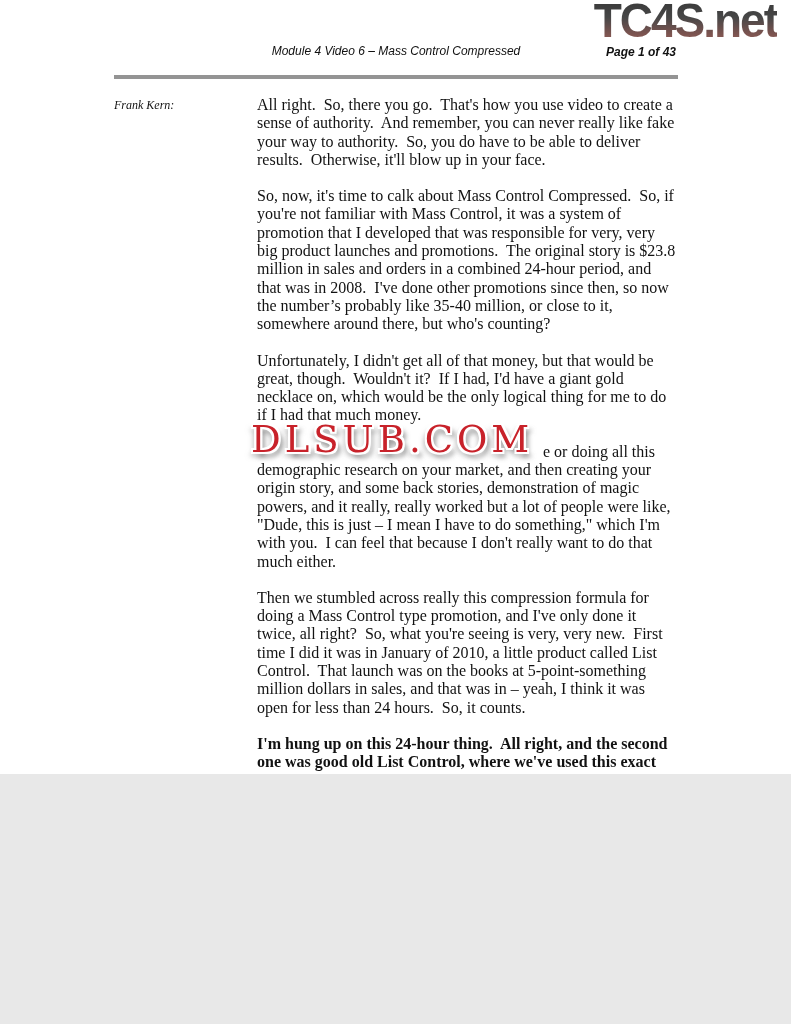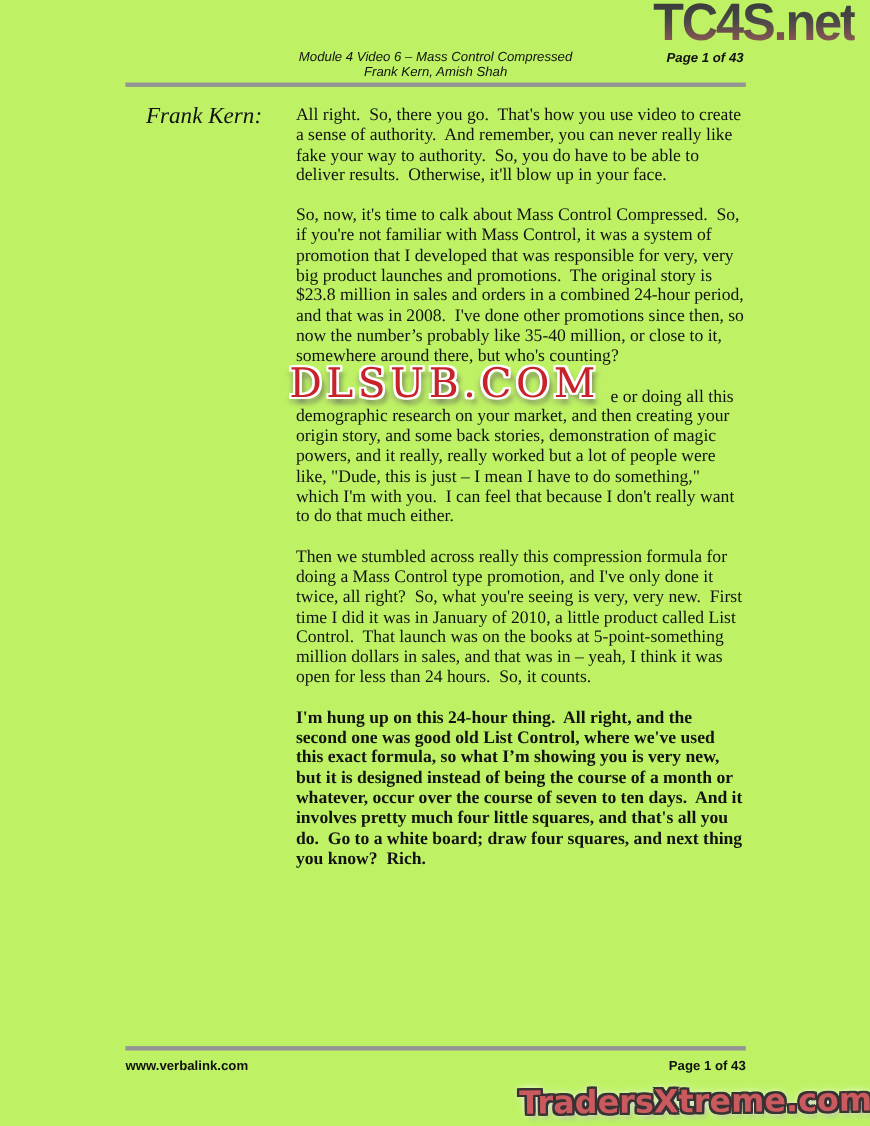--- a/index.html
+++ b/index.html
@@ -1,17 +1,17 @@
 <!DOCTYPE html>
 <html><head>
 <meta charset="utf-8">
 <style>
   html,body{margin:0;padding:0;background:#e8e8e8;}
   .page{
-    position:relative;width:791px;height:1024px;background:#bef264;
+    position:relative;width:791px;height:774px;background:#ffffff;
     margin:0 auto;overflow:hidden;
     font-family:"Liberation Serif",serif;color:#121212;
   }
   
   .tc4s-logo{
     position:absolute;top:-4px;right:14px;
     font-family:"Liberation Sans",sans-serif;font-weight:bold;
     font-size:46px;letter-spacing:-2px;line-height:1.05;
     background:linear-gradient(180deg,#353535 0%,#474747 45%,#7c5450 78%,#9a635b 100%);
     -webkit-background-clip:text;background-clip:text;color:transparent;
@@ -31,27 +31,27 @@
   .rule{
     position:absolute;left:114px;width:564px;height:4px;background:#949494;
   }
   .rule-top{top:75px;}
   .rule-bottom{top:951px;}
   
   .body-wrap{
     position:absolute;left:114px;top:96px;width:564px;display:flex;
   }
   .speaker{
-    flex:0 0 143px;font-style:italic;font-size:21px;line-height:18.3px;text-align:center;
+    flex:0 0 143px;font-style:italic;font-size:12px;line-height:18.3px;
   }
   .transcript{
     flex:0 0 421px;font-size:16px;line-height:18.3px;
   }
   .transcript p{
-    margin:0 0 18px 12px;white-space:pre-wrap;
+    margin:0 0 18px 0;white-space:pre-wrap;
   }
   .transcript p:last-child{margin-bottom:0;font-weight:bold;}
   .wm-holder{position:relative;}
   .wm-spacer{display:inline-block;width:286px;height:1px;}
   
   .watermark{
     position:absolute;left:-6px;top:-22px;white-space:nowrap;
     font-family:"DejaVu Serif",serif;font-weight:normal;
     font-size:37px;line-height:38px;letter-spacing:4px;
     color:#c8222a;
@@ -82,31 +82,31 @@
 </style>
 </head>
 <body>
 
 <div class="page">
 
   <div class="tc4s-logo">TC4S.net</div>
 
   <div class="header-title">
     <div>Module 4 Video 6 – Mass Control Compressed</div>
-    <div>Frank Kern, Amish Shah</div>
   </div>
   <div class="header-pagenum">Page 1 of 43</div>
 
   <div class="rule rule-top"></div>
 
   <div class="body-wrap">
     <div class="speaker">Frank Kern:</div>
     <div class="transcript">
       <p>All right.  So, there you go.  That's how you use video to create a sense of authority.  And remember, you can never really like fake your way to authority.  So, you do have to be able to deliver results.  Otherwise, it'll blow up in your face.</p>
       <p>So, now, it's time to calk about Mass Control Compressed.  So, if you're not familiar with Mass Control, it was a system of promotion that I developed that was responsible for very, very big product launches and promotions.  The original story is $23.8 million in sales and orders in a combined 24-hour period, and that was in 2008.  I've done other promotions since then, so now the number’s probably like 35-40 million, or close to it, somewhere around there, but who's counting?</p>
+      <p>Unfortunately, I didn't get all of that money, but that would be great, though.  Wouldn't it?  If I had, I'd have a giant gold necklace on, which would be the only logical thing for me to do if I had that much money.</p>
       <p class="wm-holder"><span class="watermark">DLSUB.COM</span><span class="wm-spacer"></span><span>e or doing all this </span><span>demographic research on your market, and then creating your origin story, and some back stories, demonstration of magic powers, and it really, really worked but a lot of people were like, "Dude, this is just – I mean I have to do something," which I'm with you.  I can feel that because I don't really want to do that much either.</span></p>
       <p>Then we stumbled across really this compression formula for doing a Mass Control type promotion, and I've only done it twice, all right?  So, what you're seeing is very, very new.  First time I did it was in January of 2010, a little product called List Control.  That launch was on the books at 5-point-something million dollars in sales, and that was in – yeah, I think it was open for less than 24 hours.  So, it counts.</p>
       <p>I'm hung up on this 24-hour thing.  All right, and the second one was good old List Control, where we've used this exact formula, so what I’m showing you is very new, but it is designed instead of being the course of a month or whatever, occur over the course of seven to ten days.  And it involves pretty much four little squares, and that's all you do.  Go to a white board; draw four squares, and next thing you know?  Rich.</p>
     </div>
   </div>
 
   <div class="rule rule-bottom"></div>
 
   <div class="footer-row">
     <span>www.verbalink.com</span>

